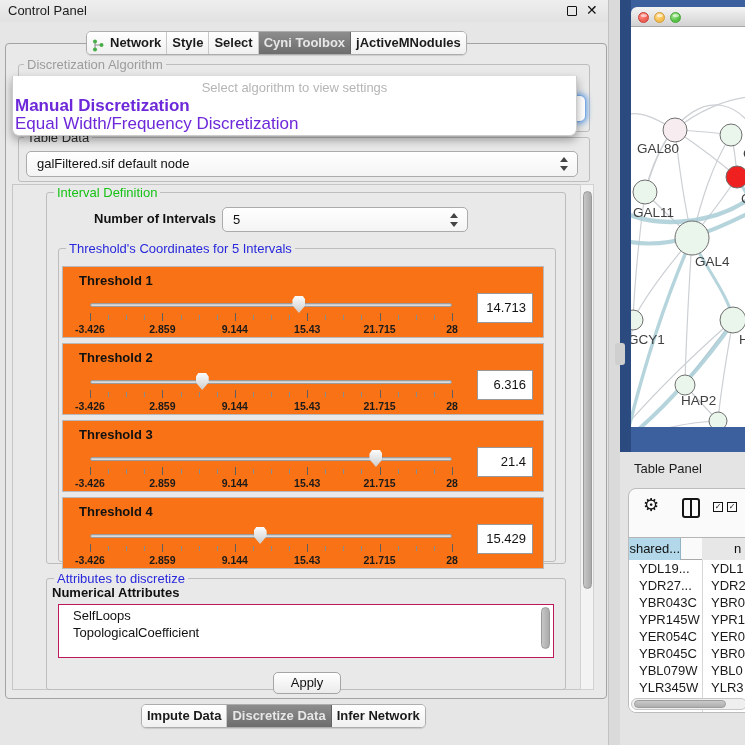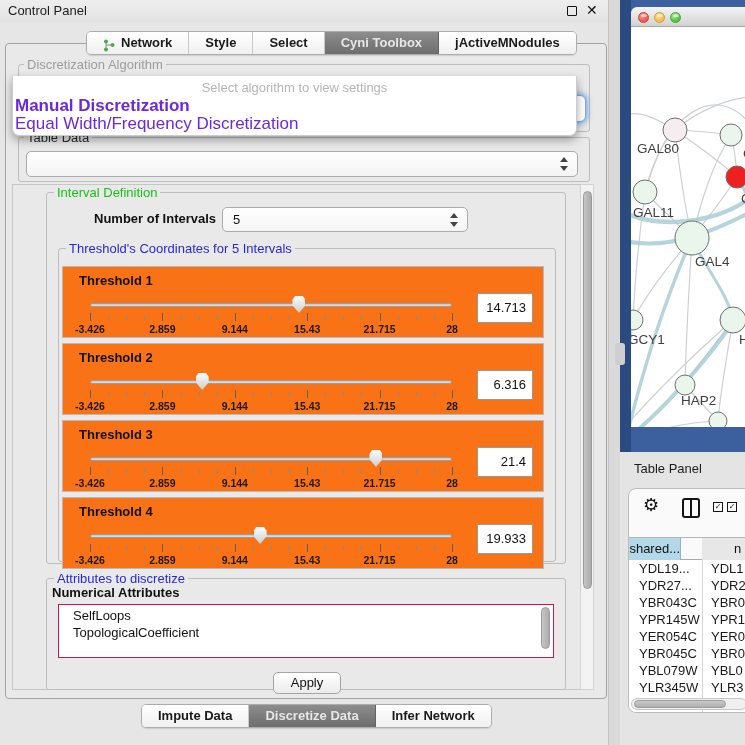--- a/index.html
+++ b/index.html
@@ -11,21 +11,21 @@
   
   #control-panel{position:absolute;left:0;top:0;width:608px;height:745px;background:#e6e6e6;}
   .cp-titlebar{position:absolute;left:0;top:0;width:608px;height:22px;
     background:linear-gradient(#eeeeee,#e2e2e2);}
   .cp-title{position:absolute;left:8px;top:3px;font-size:13px;color:#1c1c1c;}
   .float-ic{position:absolute;left:567px;top:6px;width:10px;height:10px;border:1.6px solid #141414;border-radius:1px;}
   .close-ic{position:absolute;left:586px;top:2px;font-size:14px;font-weight:bold;color:#111;}
 
   .seggroup{position:absolute;display:flex;border:1px solid #adadad;border-radius:5px;
     overflow:hidden;box-shadow:0 1px 1px rgba(0,0,0,.12);z-index:6;}
-  .seg{height:22px;line-height:22px;padding:0 16px;font-size:13px;font-weight:bold;color:#1a1a1a;
+  .seg{height:22px;line-height:22px;padding:0 5px;font-size:13px;font-weight:bold;color:#1a1a1a;
     background:linear-gradient(#ffffff,#f0f0f0);border-right:1px solid #c8c8c8;white-space:nowrap;
     display:flex;align-items:center;}
   .seg:last-child{border-right:none;}
   .seg.sel{background:linear-gradient(#8d8d8d,#6d6d6d);color:#e7e7e7;border-color:#636363;}
   #top-tabs{left:86px;top:31px;}
   #bottom-tabs{left:141px;top:704px;}
   .neticon{margin-right:6px;display:inline-block;width:12px;height:13px;}
 
   .cp-outer{position:absolute;left:5px;top:43px;width:602px;height:656px;
     border:1px solid #a3a3a3;border-radius:4px;background:#e9e9e9;}
@@ -183,20 +183,21 @@
     <span class="prompt">Select algorithm to view settings</span>
     <ul>
         <li class="bold">Manual Discretization</li>
         <li>Equal Width/Frequency Discretization</li>
       </ul>
   </div>
 
   <div id="g-tabledata" class="groupbox abs"></div>
   <span id="g-tabledata-title" class="grouptitle">Table Data</span>
   <div id="tabledata-combo" class="combo abs">
+    <span class="cv">galFiltered.sif default node</span>
     <span class="spin"></span>
   </div>
 
   <div id="scrollpane"></div>
   <div id="v-scrollbar">
       <div id="v-thumb"></div>
     </div>
 
   <div id="g-interval" class="groupbox abs"></div>
   <span id="g-interval-title" class="grouptitle">Interval Definition</span>
@@ -292,21 +293,21 @@
           <span class="tickM" style="left: 100%;"></span>
           <div class="scale">
             <span style="left: 0%;">-3.426</span>
             <span style="left: 20%;">2.859</span>
             <span style="left: 40%;">9.144</span>
             <span style="left: 60%;">15.43</span>
             <span style="left: 80%;">21.715</span>
             <span style="left: 100%;">28</span>
           </div>
         </div>
-        <div class="thr-value">19.933</div>
+        <div class="thr-value">15.429</div>
       </div>
     </div>
 
   <div id="g-attrs" class="groupbox abs"></div>
   <span id="g-attrs-title" class="grouptitle">Attributes to discretize</span>
   <span id="num-attrs">Numerical Attributes</span>
   <div id="attr-list">
     <ul>
         <li>SelfLoops</li>
         <li>TopologicalCoefficient</li>

